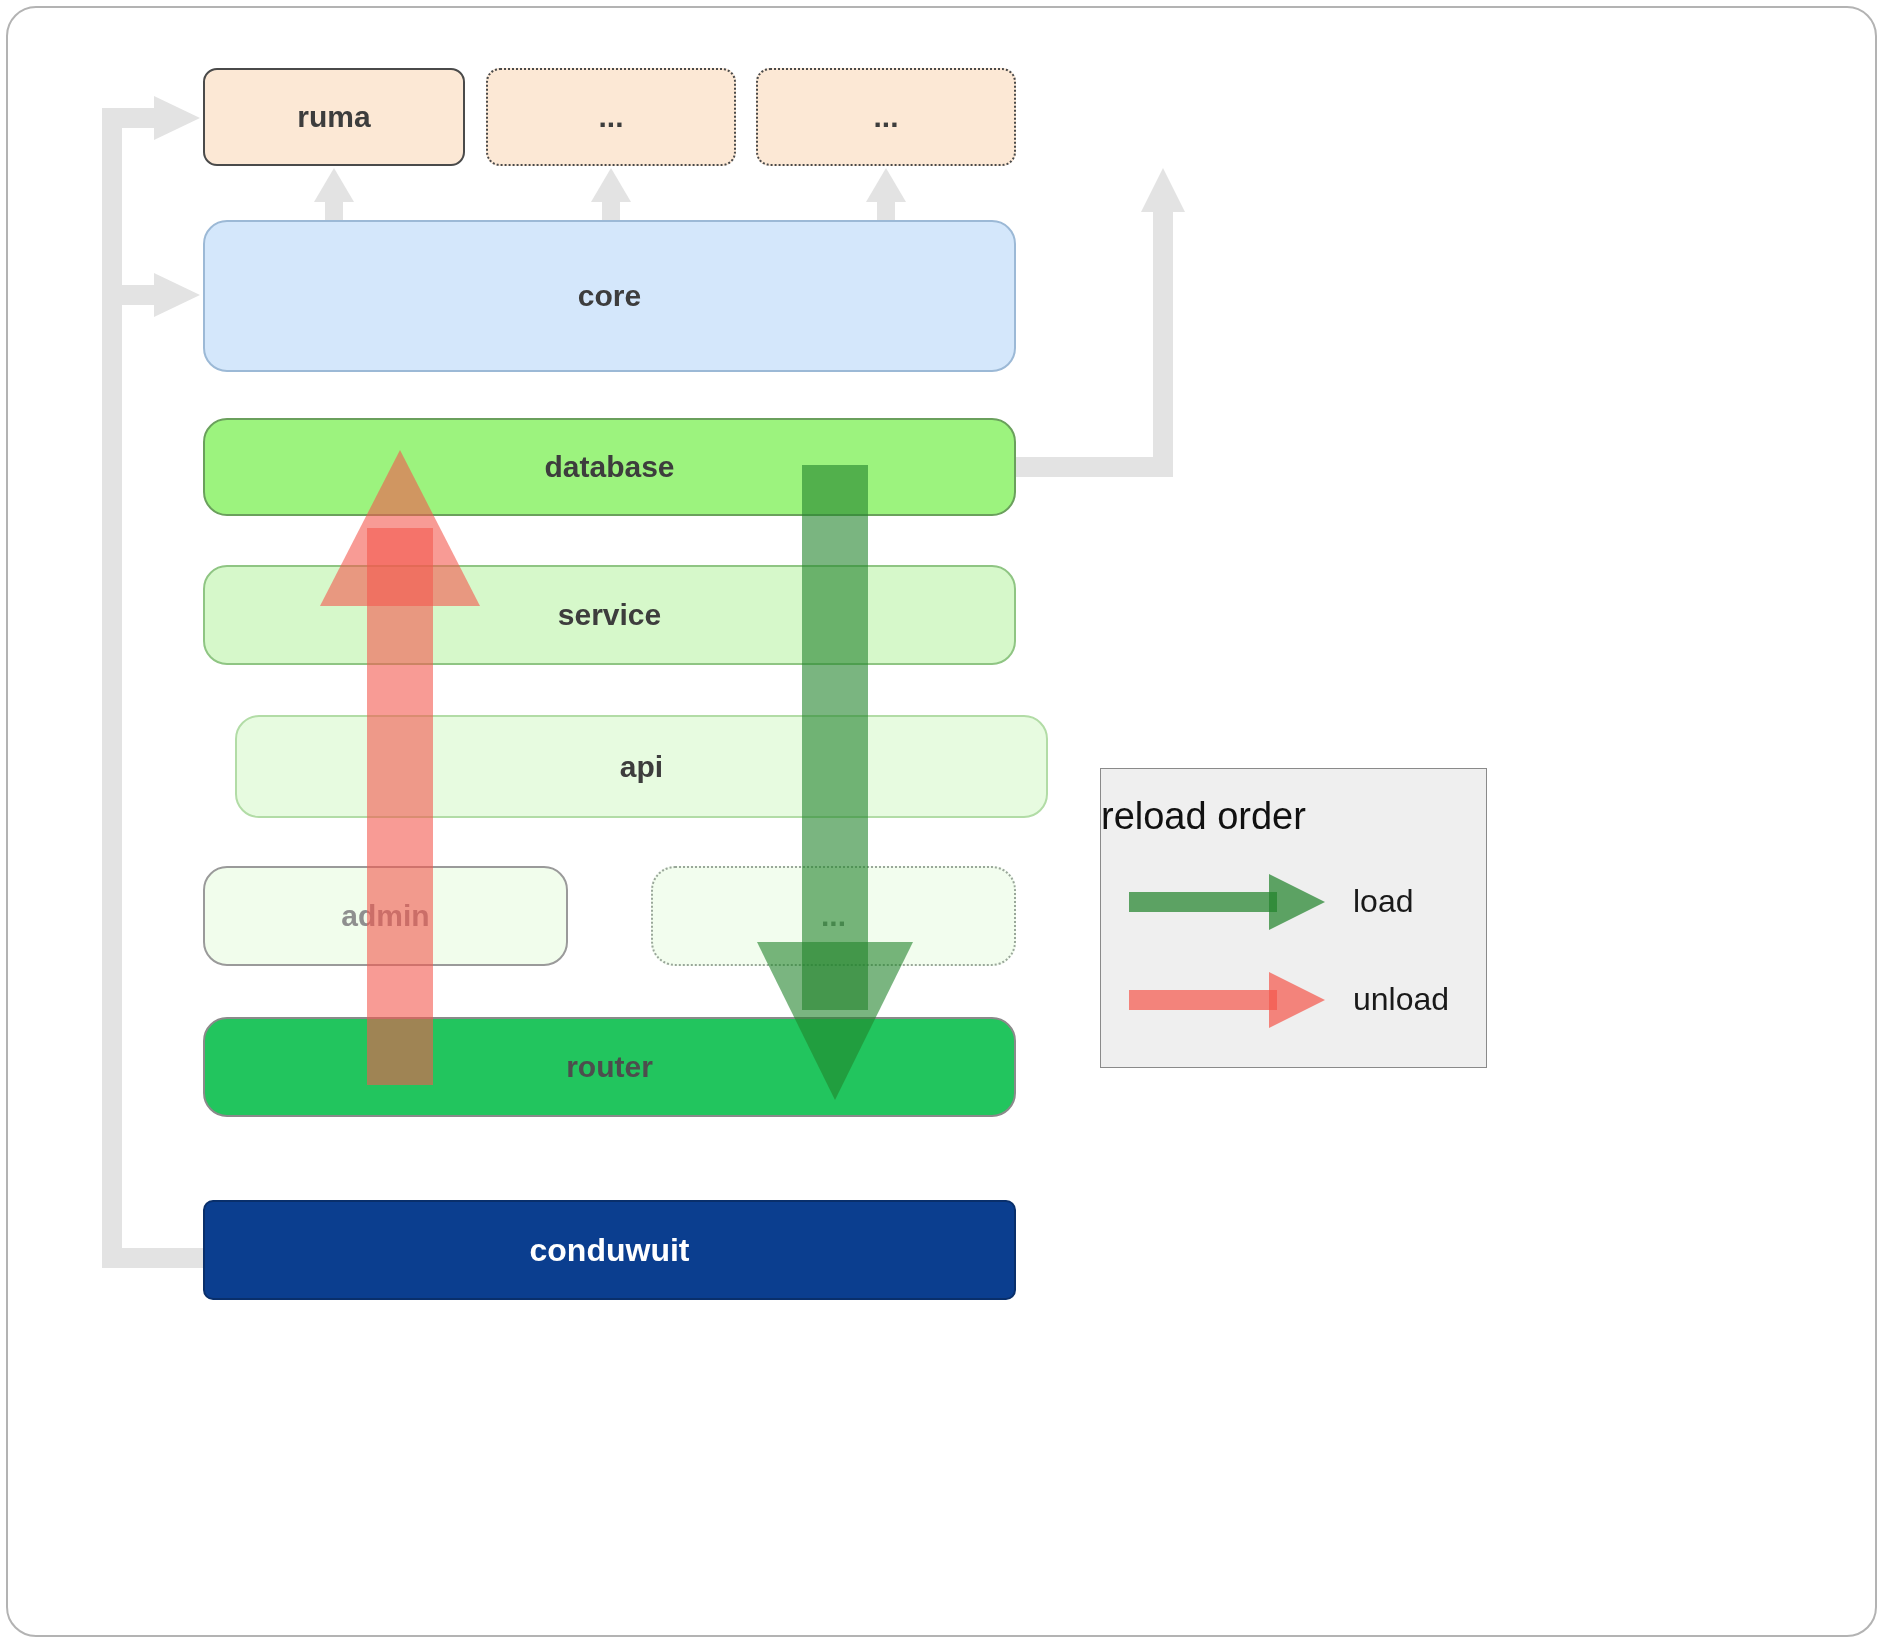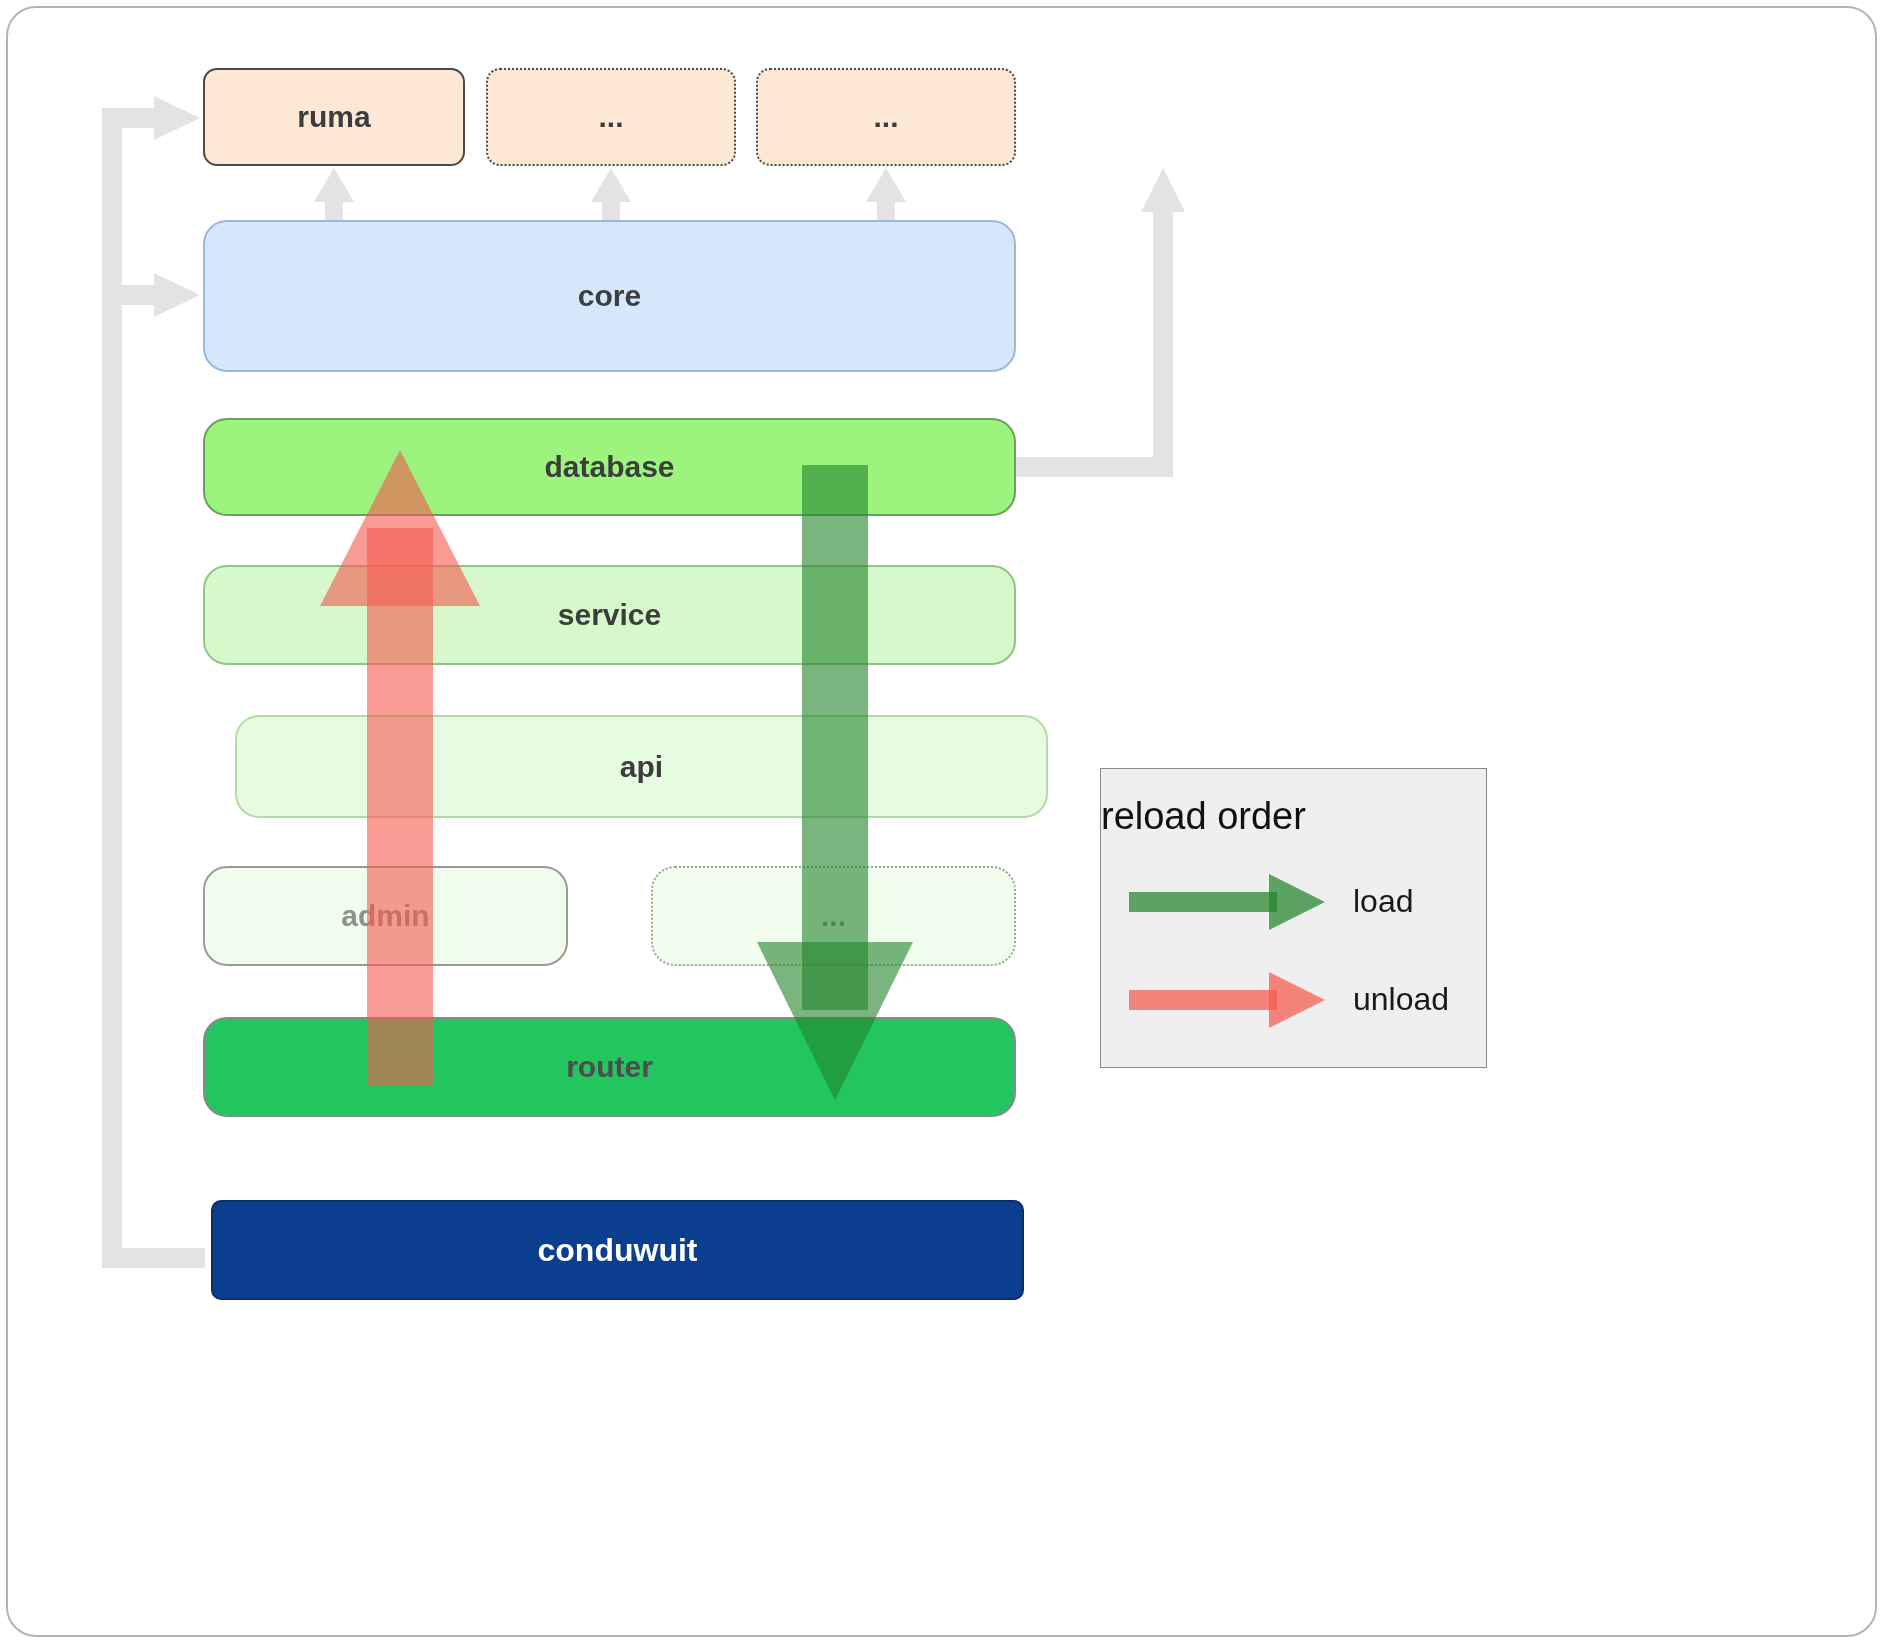--- a/index.html
+++ b/index.html
@@ -43,21 +43,21 @@
   .box-ellipsis1{ left:486px;  top:68px;   width:250px; height:98px;  background:#fce8d5; border:2px dotted #4a4a4a; border-radius:14px; }
   .box-ellipsis2{ left:756px;  top:68px;   width:260px; height:98px;  background:#fce8d5; border:2px dotted #4a4a4a; border-radius:14px; }
   .box-rocksdb  { left:1035px; top:68px;   width:266px; height:98px;  background:#fce8d5; border:2px solid #4a4a4a; border-radius:14px; }
   .box-core     { left:203px;  top:220px;  width:813px; height:152px; background:#d4e7fb; border:2px solid #9cb9d6; }
   .box-database { left:203px;  top:418px;  width:813px; height:98px;  background:#9cf37e; border:2px solid #6aa05c; }
   .box-service  { left:203px;  top:565px;  width:813px; height:100px; background:#d6f8ca; border:2px solid #8fc583; }
   .box-api      { left:203px;  top:715px;  width:813px; height:103px; background:#e7fbe0; border:2px solid #b2dca6;margin-left:32px; }
   .box-admin    { left:203px;  top:866px;  width:365px; height:100px; background:#f1fdec; border:2px solid #9a9a9a; color:#8f8f8f; }
   .box-ellipsis3{ left:651px;  top:866px;  width:365px; height:100px; background:#f2fdee; border:2px dotted #9aa79a; color:#7f8f7f; }
   .box-router   { left:203px;  top:1017px; width:813px; height:100px; background:#22c55e; border:2px solid #8a8a8a; color:#4d4d4d; }
-  .box-conduwuit{ left:203px;  top:1200px; width:813px; height:100px; background:#0b3e8f; border:2px solid #092f6b; border-radius:10px; color:#ffffff; font-size:32px;margin-left:8px; }
+  .box-conduwuit{ left:203px;  top:1200px; width:813px; height:100px; background:#0b3e8f; border:2px solid #092f6b; border-radius:10px; color:#ffffff; font-size:32px; }
   .legend {
     position: absolute;
     left: 1100px;
     top: 768px;
     width: 387px;
     height: 300px;
     background: #efefef;
     border: 1px solid #8a8a8a;
     box-sizing: border-box;
     z-index: 2;

